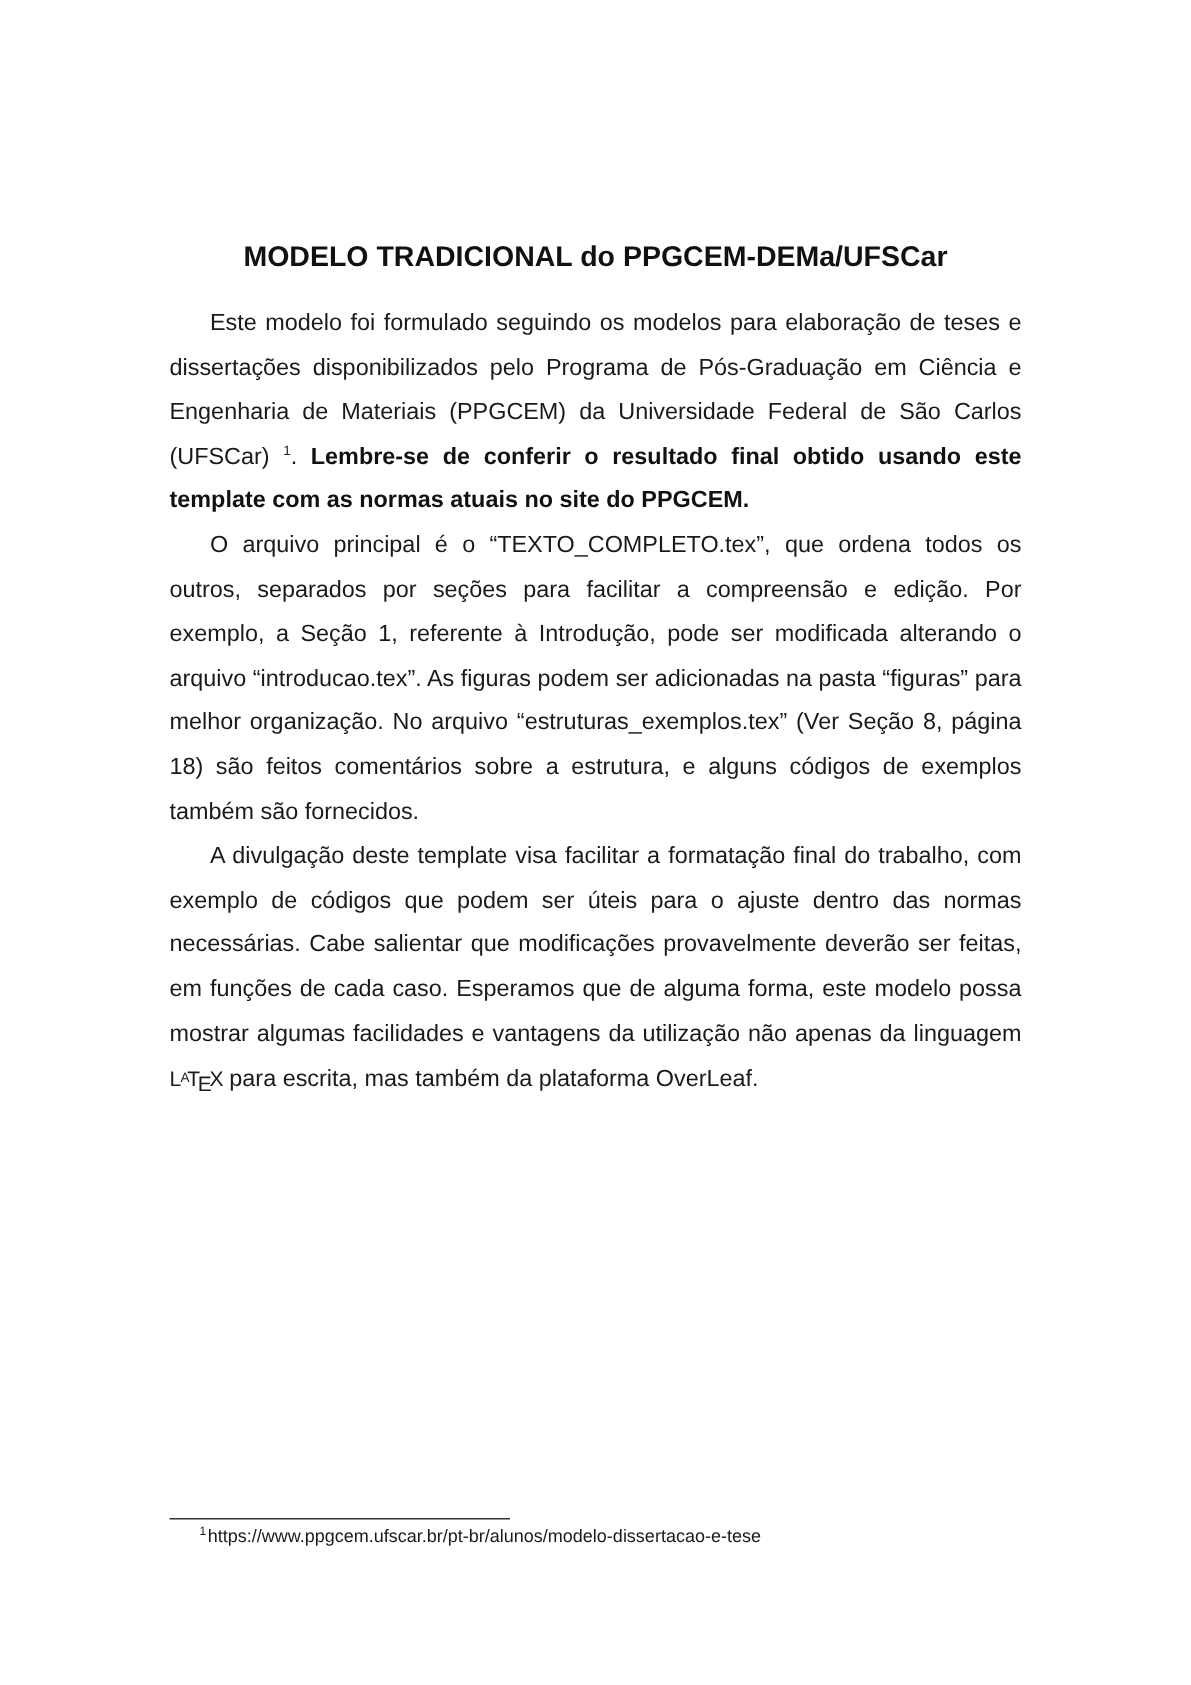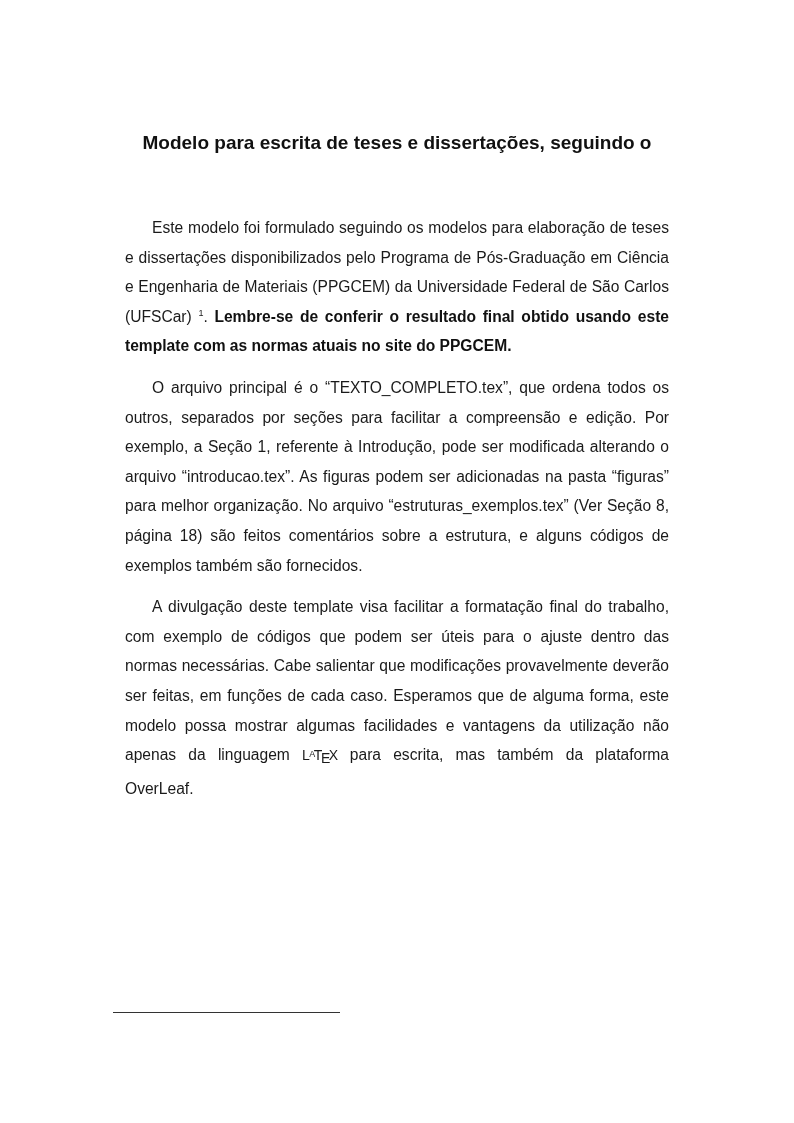--- a/index.html
+++ b/index.html
@@ -37,21 +37,21 @@
       position: absolute;
       left: 113px;
       width: 568px;
       top: 201px;
       font-size: 15.6px;
       line-height: 29.6px;
       text-align: justify;
       color: #1a1a1a;
     }
     .body-text p {
-      margin: 12px;
+      margin: 0;
       text-indent: 27px;
       text-align: justify;
     }
     .bold { font-weight: bold; color: #111; }
     .ital { }
     sup.fnmark {
       font-size: 9px;
       vertical-align: 6px;
       line-height: 0;
     }
@@ -91,32 +91,36 @@
       line-height: 0;
       margin-right: 1px;
     }
   </style>
 </head>
 <body>
 
 <div class="page">
 
   <h1 class="title">
-    <span>Modelo para escrita de teses e dissertações, seguindo o</span><br>
+    <br>
+    <span>MODELO TRADICIONAL do PPGCEM-DEMa/UFSCar</span>
   </h1>
 
   <div class="body-text">
     <p>
       <span>Este modelo foi formulado seguindo os modelos para elaboração de teses e dissertações disponibilizados pelo Programa de Pós-Graduação em Ciência e Engenharia de Materiais (PPGCEM) da Universidade Federal de São Carlos (UFSCar)</span>
       <sup class="fnmark">1</sup><span>. </span><span class="bold">Lembre-se de conferir o resultado final obtido usando este template com as normas atuais no site do PPGCEM.</span>
     </p>
     <p>
       <span>O arquivo principal é o “TEXTO_COMPLETO.tex”, que ordena todos os outros, separados por seções para facilitar a compreensão e edição. Por exemplo, a Seção 1, referente à Introdução, pode ser modificada alterando o arquivo “introducao.tex”. As figuras podem ser adicionadas na pasta “figuras” para melhor organização. No arquivo “estruturas_exemplos.tex” (Ver Seção 8, página 18) são feitos comentários sobre a estrutura, e alguns códigos de exemplos também são fornecidos.</span>
     </p>
     <p>
       <span>A divulgação deste template visa </span><span class="ital">facilitar</span><span> a formatação final do trabalho, com exemplo de códigos que podem ser úteis para o ajuste dentro das normas necessárias. Cabe salientar que modificações provavelmente deverão ser feitas, em funções de cada caso. Esperamos que de alguma forma, este modelo possa mostrar algumas facilidades e vantagens da utilização não apenas da linguagem </span><span class="latex"><span>L</span><span class="la">A</span><span>T</span><span class="e">E</span><span>X</span></span><span> para escrita, mas também da plataforma OverLeaf.</span>
     </p>
   </div>
 
   <div class="footnote-rule"></div>
 
+  <div class="footnote">
+    <sup>1</sup><span>https://www.ppgcem.ufscar.br/pt-br/alunos/modelo-dissertacao-e-tese</span>
+  </div>
 
 </div>
 
 </body></html>

